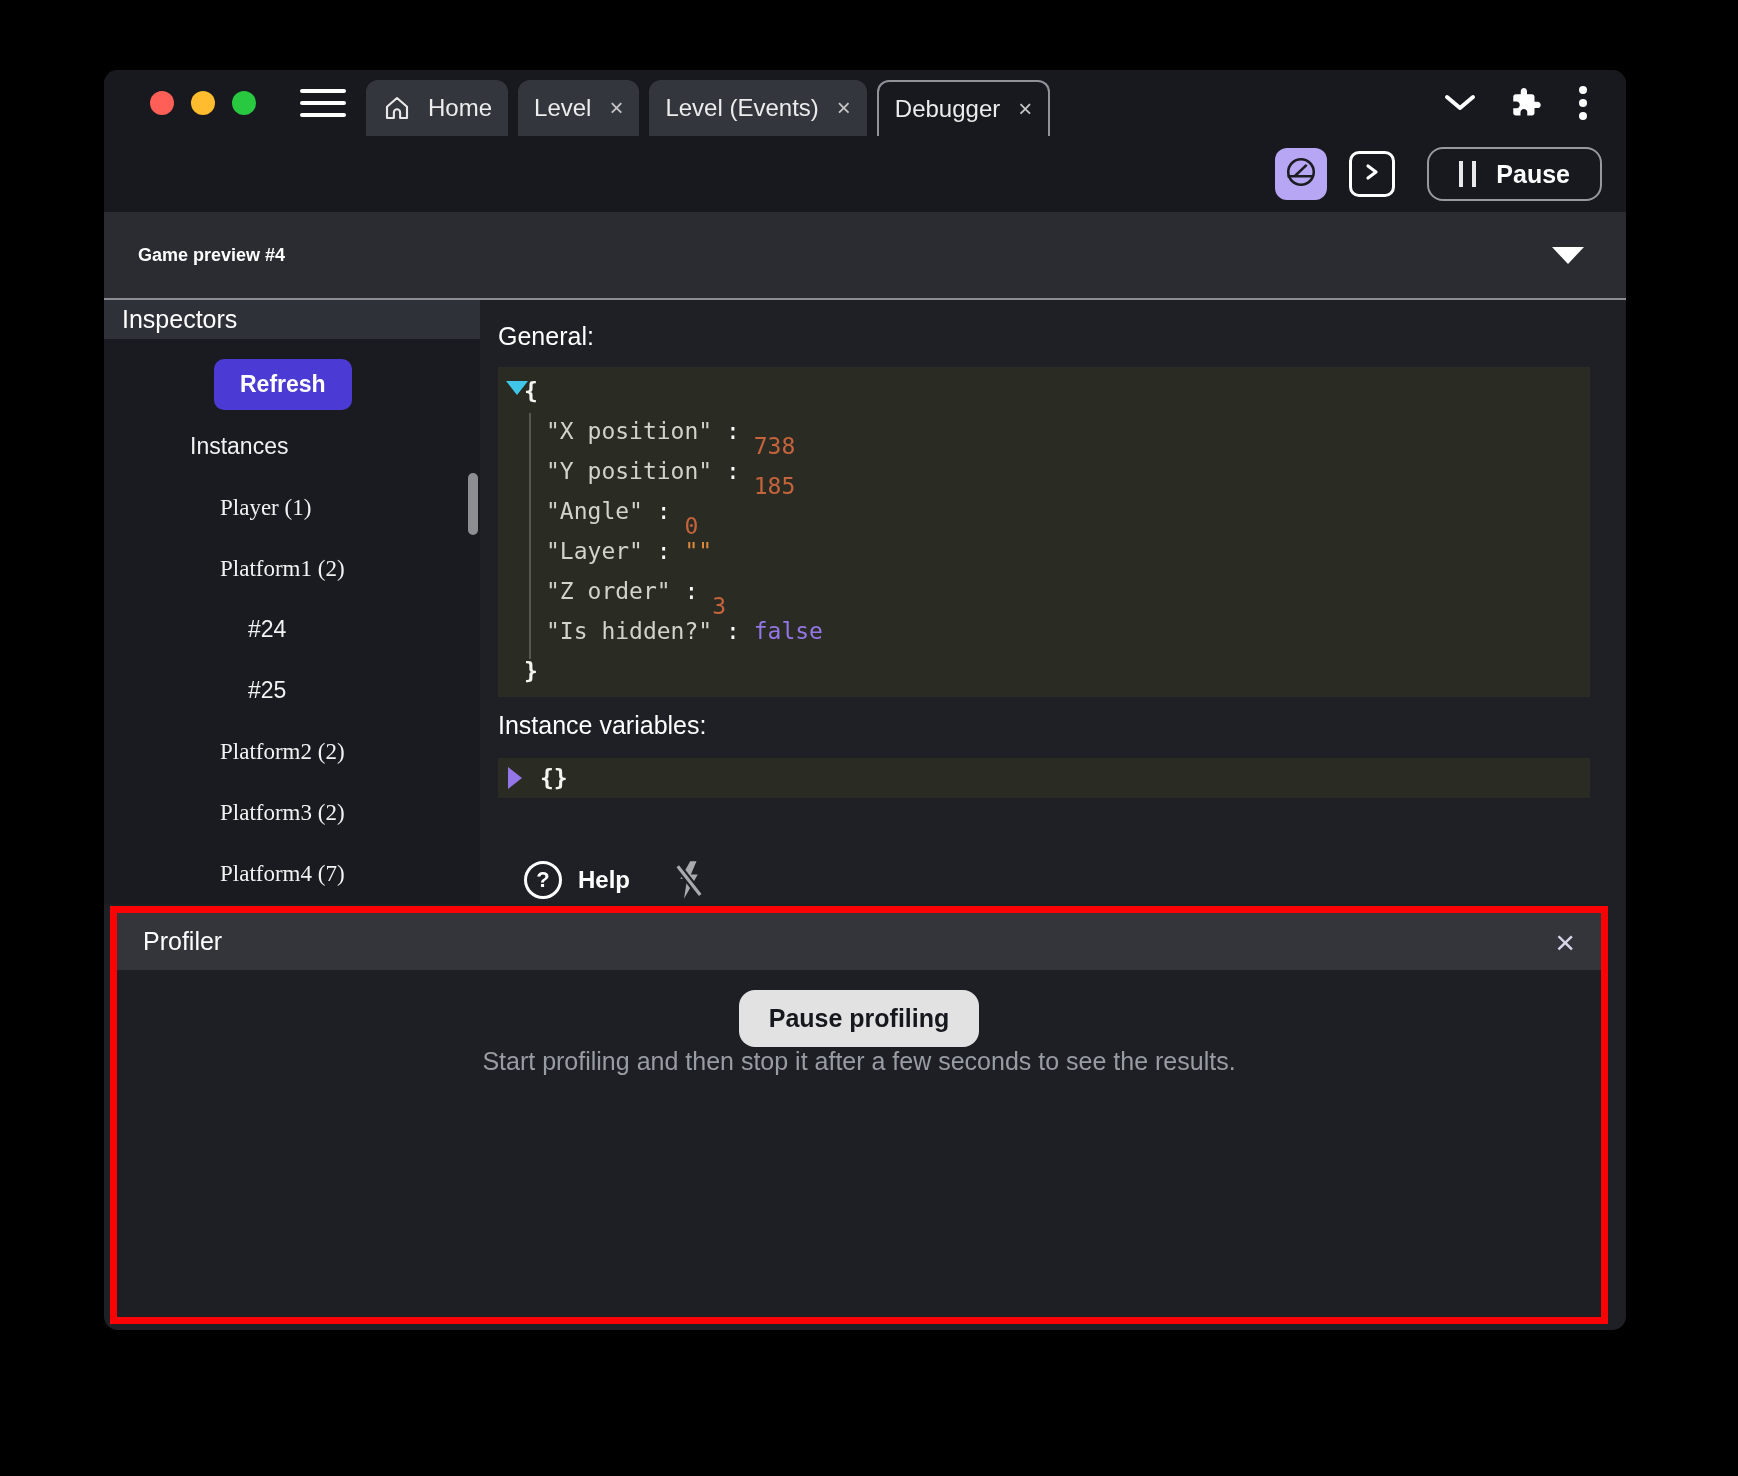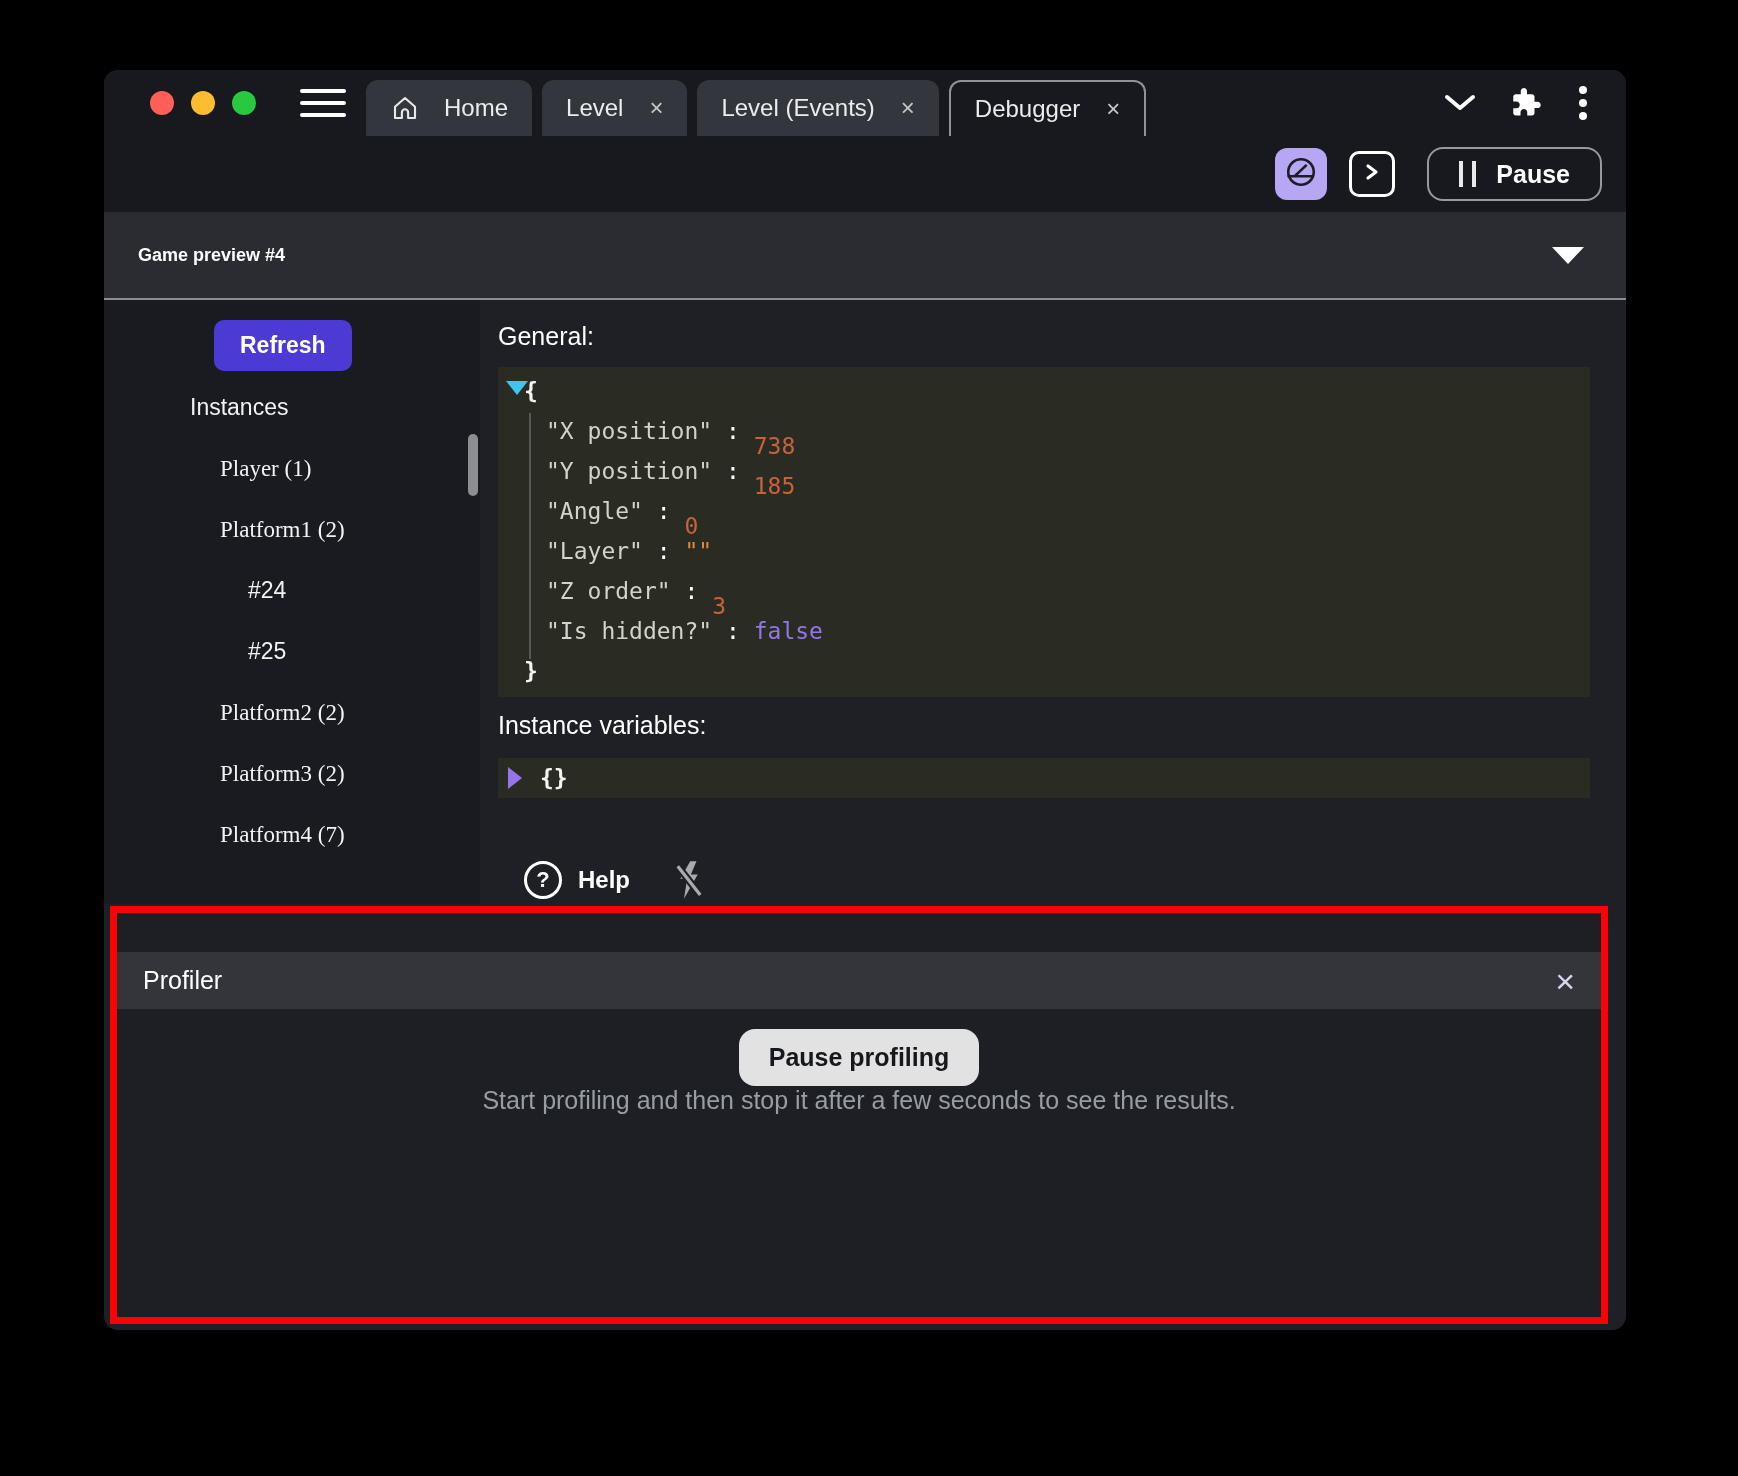--- a/index.html
+++ b/index.html
@@ -14,21 +14,21 @@
   }
 
   
   .titlebar { height:66px; background:#17191e; display:flex; align-items:flex-end; }
   .traffic { display:flex; gap:17px; align-items:center; align-self:center; padding-left:46px; padding-right:44px; }
   .light { width:24px; height:24px; border-radius:50%; }
   .light.red { background:#ff5f57; } .light.yellow { background:#febc2e; } .light.green { background:#28c840; }
   .hamburger { align-self:center; display:flex; flex-direction:column; gap:8px; width:46px; margin-right:20px; }
   .hamburger span { height:4px; background:#fff; border-radius:2px; }
   .tabs { display:flex; gap:10px; height:56px; }
-  .tab { display:flex; align-items:center; gap:24px; padding:0 24px; background:#34363d;
+  .tab { display:flex; align-items:center; gap:16px; padding:0 16px; background:#34363d;
          border-radius:12px 12px 0 0; font-size:24px; color:#ececec; cursor:default;text-align:right; }
   .tab.active { background:#17191e; border:2px solid #90929a; border-bottom:none; }
   .tab-close { font-size:24px; color:#c6c6c6; margin-left:2px; }
   .tab-home-icon svg { display:block; }
   .tb-right { margin-left:auto; align-self:center; display:flex; align-items:center; gap:36px; padding-right:38px; }
   .tb-right svg { display:block; }
 
   
   .toolbar { height:76px; background:#17191e; display:flex; align-items:center; justify-content:flex-end;
              gap:22px; padding-right:24px; }
@@ -89,21 +89,21 @@
   .help-row { margin-top:62px; display:flex; align-items:center; padding-left:26px; gap:16px; }
   .help-icon { width:38px; height:38px; border:3px solid #fff; border-radius:50%; flex:0 0 auto;
                display:flex; align-items:center; justify-content:center; font-size:22px; font-weight:bold; color:#fff; }
   .help-label { font-size:24px; font-weight:bold; color:#fff; }
   .flash-off-icon { margin-left:28px; }
   .flash-off-icon svg { display:block; }
 
   
   .profiler { position:absolute; left:6px; top:836px; width:1498px; height:418px;
               border:7px solid var(--highlight-red,#fb0304); background:#1d1f25; z-index:5; }
-  .profiler-header { height:57px; background:#33353b; display:flex; align-items:center; padding:0 26px;margin-top:39px; }
+  .profiler-header { height:57px; background:#33353b; display:flex; align-items:center; padding:0 26px; }
   .profiler-title { font-size:25px; color:#fff; }
   .profiler-close { margin-left:auto; font-size:34px; color:#d9d5ea; line-height:1; }
   .profiler-body { display:flex; flex-direction:column; align-items:center; }
   .start-btn { margin-top:20px; background:#e2e2e2; color:#16181d; font-weight:bold; font-size:25px;
                border:none; border-radius:16px; padding:14px 30px; font-family:"Liberation Sans", sans-serif; }
   .profiler-hint { font-size:25px; color:#989ca3; }
 </style>
 </head>
 <body>
 
@@ -194,20 +194,21 @@
       </button>
     </div>
 
     <div class="preview-row">
       <span class="preview-label">Game preview #4</span>
       <span class="preview-caret"></span>
     </div>
 
     <div class="content">
       <div class="sidebar">
+        <div class="sidebar-header">Inspectors</div>
         <div class="sidebar-body">
           <button class="refresh-btn">Refresh</button>
           <div class="side-list" id="side-list">
               <div class="side-item indent-1">
                 <span>Instances</span>
               </div>
               <div class="side-item indent-2">
                 <span>Player (1)</span>
               </div>
               <div class="side-item indent-2">

